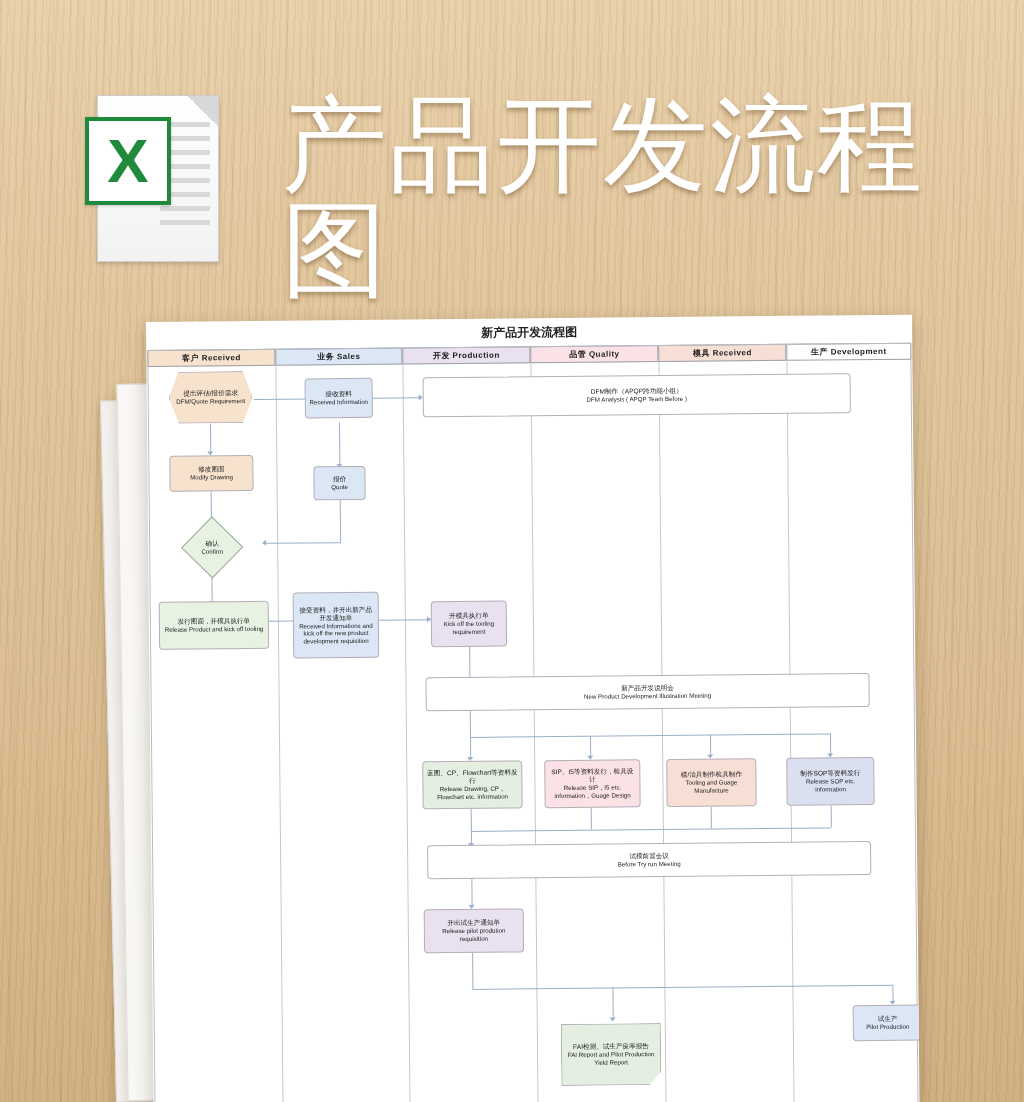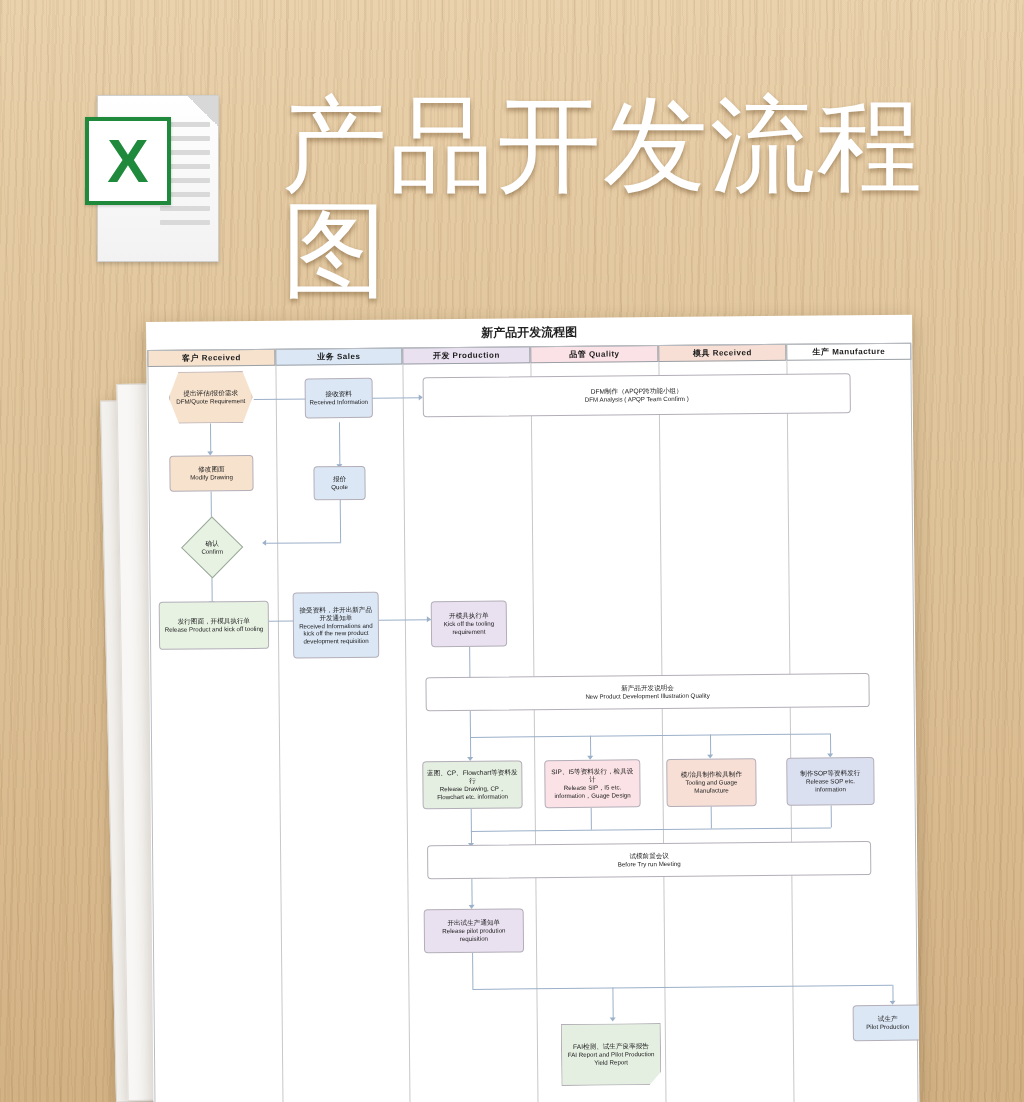--- a/index.html
+++ b/index.html
@@ -167,21 +167,21 @@
     <div class="lane-head" style="left:384px;width:128px;background:#fbe2e6;">
       <span>品管</span>&nbsp;
       <span>Quality</span>
     </div>
     <div class="lane-head" style="left:512px;width:128px;background:#f7dfd6;">
       <span>模具</span>&nbsp;
       <span>Received</span>
     </div>
     <div class="lane-head" style="left:640px;width:125px;background:#ffffff;">
       <span>生产</span>&nbsp;
-      <span>Manufacture</span>
+      <span>Development</span>
     </div>
 
     <div class="frame"></div>
     <div class="lane-sep" style="left:129px;"></div>
     <div class="lane-sep" style="left:256px;"></div>
     <div class="lane-sep" style="left:384px;"></div>
     <div class="lane-sep" style="left:512px;"></div>
     <div class="lane-sep" style="left:640px;"></div>
 
     <div class="conn v" style="left:63px;top:102px;height:28px;"></div>
@@ -240,21 +240,21 @@
       <div class="en">DFM/Quote Requirement</div>
     </div>
 
     <div class="node r" style="left:158px;top:58px;width:68px;height:40px;background:#dbe7f5;">
       <div class="cn">接收资料</div>
       <div class="en">Received Information</div>
     </div>
 
     <div class="node r" style="left:276px;top:58px;width:428px;height:40px;background:#ffffff;">
       <div class="cn">DFM制作（APQP跨功能小组）</div>
-      <div class="en">DFM Analysis ( APQP Team Confirm )</div>
+      <div class="en">DFM Analysis ( APQP Team Before )</div>
     </div>
 
     <div class="node r" style="left:22px;top:134px;width:84px;height:36px;background:#f7e2cd;">
       <div class="cn">修改图面</div>
       <div class="en">Modify Drawing</div>
     </div>
 
     <div class="node r" style="left:166px;top:146px;width:52px;height:34px;background:#dbe7f5;">
       <div class="cn">报价</div>
       <div class="en">Quote</div>
@@ -277,21 +277,21 @@
       <div class="en">Received Informations and kick off the new product development requisition</div>
     </div>
 
     <div class="node r" style="left:282px;top:282px;width:76px;height:46px;background:#e9e0f0;">
       <div class="cn">开模具执行单</div>
       <div class="en">Kick off the tooling requirement</div>
     </div>
 
     <div class="node r" style="left:276px;top:358px;width:444px;height:34px;background:#ffffff;">
       <div class="cn">新产品开发说明会</div>
-      <div class="en">New Product Development Illustration Quality</div>
+      <div class="en">New Product Development Illustration Meeting</div>
     </div>
 
     <div class="node r" style="left:272px;top:442px;width:100px;height:48px;background:#e4eee1;">
       <div class="cn">蓝图、CP、Flowchart等资料发行</div>
       <div class="en">Release Drawing, CP，Flowchart etc. information</div>
     </div>
 
     <div class="node r" style="left:394px;top:442px;width:96px;height:48px;background:#fbe2e6;">
       <div class="cn">SIP、I5等资料发行，检具设计</div>
       <div class="en">Release SIP，I5 etc. information，Guage Design</div>

